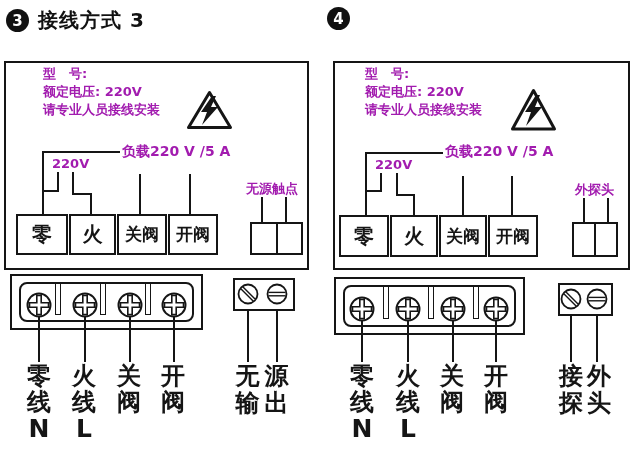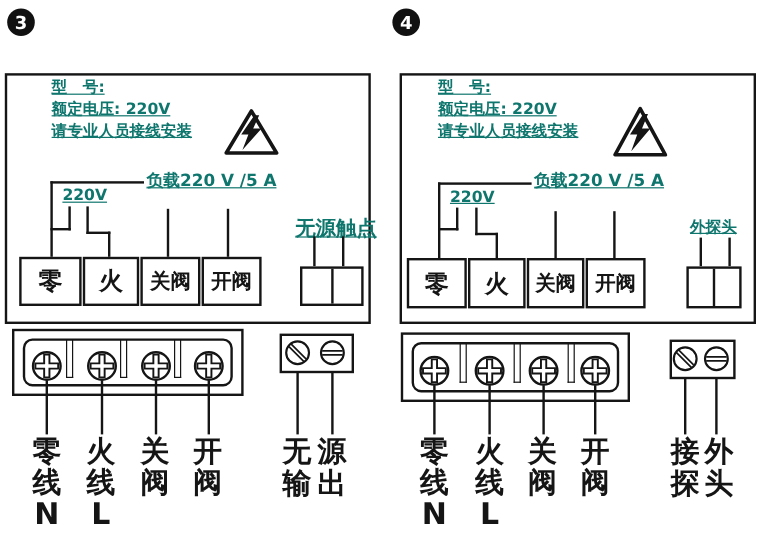--- a/index.html
+++ b/index.html
@@ -1,20 +1,20 @@
 <!DOCTYPE html>
 <html><head>
 <meta charset="utf-8">
 <style>
   html,body{margin:0;padding:0;background:#fff;}
   body{font-family:"DejaVu Sans","Liberation Sans",sans-serif;}
   .canvas{position:relative;width:640px;height:458px;background:#fff;overflow:hidden;color:#151515;}
   .wire{position:absolute;background:#151515;}
   .box{position:absolute;box-sizing:border-box;border:2px solid #151515;background:#fff;}
-  .txt{position:absolute;font-weight:bold;color:#0f766e;white-space:nowrap;line-height:1.1;text-decoration:underline;}
+  .txt{position:absolute;font-weight:bold;color:#a21caf;white-space:nowrap;line-height:1.1;}
   .title{position:absolute;display:flex;align-items:center;gap:9px;}
   .badge{display:inline-flex;width:23px;height:23px;border-radius:50%;background:#111;color:#fff;
          font-size:15px;font-weight:bold;align-items:center;justify-content:center;}
   .title-text{font-size:20px;font-weight:bold;color:#111;letter-spacing:1px;}
   .trow{position:absolute;display:flex;gap:1px;}
   .tcell{box-sizing:border-box;border:2px solid #151515;background:#fff;display:flex;
          align-items:center;justify-content:center;font-weight:bold;color:#151515;}
   .auxbox{position:absolute;box-sizing:border-box;border:2px solid #151515;display:flex;background:#fff;}
   .auxbox .half{flex:1;}
   .auxbox .half + .half{border-left:2px solid #151515;}
@@ -28,20 +28,21 @@
          font-size:24px;line-height:27px;text-align:center;}
   svg{position:absolute;display:block;}
 </style>
 </head>
 <body>
 
 <div class="canvas">
 
   <div class="title" style="left:6px;top:7px;">
     <span class="badge">3</span>
+    <span class="title-text">接线方式 3</span>
   </div>
   <div class="title" style="left:327px;top:7px;">
     <span class="badge">4</span>
   </div>
 
   <div class="box" style="left:4px;top:61px;width:305px;height:209px;"></div>
   <div class="txt" style="left:43px;top:67px;font-size:13px;">型　号:</div>
   <div class="txt" style="left:43px;top:85px;font-size:13px;">额定电压: 220V</div>
   <div class="txt" style="left:43px;top:103px;font-size:13px;">请专业人员接线安装</div>
 
@@ -63,21 +64,21 @@
   <div class="wire" style="left:139px;top:174px;width:2px;height:41px;"></div>
   <div class="wire" style="left:189px;top:174px;width:2px;height:41px;"></div>
 
   <div class="trow" style="left:16px;top:214px;height:41px;">
     <div class="tcell" style="width:52px;font-size:20px;">零</div>
     <div class="tcell" style="width:47px;font-size:20px;">火</div>
     <div class="tcell" style="width:50px;font-size:17px;">关阀</div>
     <div class="tcell" style="width:50px;font-size:17px;">开阀</div>
   </div>
 
-  <div class="txt" style="left:246px;top:182px;font-size:17px;">无源触点</div>
+  <div class="txt" style="left:246px;top:182px;font-size:13px;">无源触点</div>
   <div class="wire" style="left:261px;top:197px;width:2px;height:25px;"></div>
   <div class="wire" style="left:285px;top:197px;width:2px;height:25px;"></div>
   <div class="auxbox" style="left:250px;top:222px;width:53px;height:33px;">
     <div class="half"></div>
       <div class="half"></div>
   </div>
 
   <div class="box" style="left:10px;top:274px;width:193px;height:56px;"></div>
   <div class="strip-inner" style="left:19px;top:282px;width:175px;height:40px;"></div>
   <div class="sep" style="left:55px;top:283px;width:6px;height:32px;"></div>

